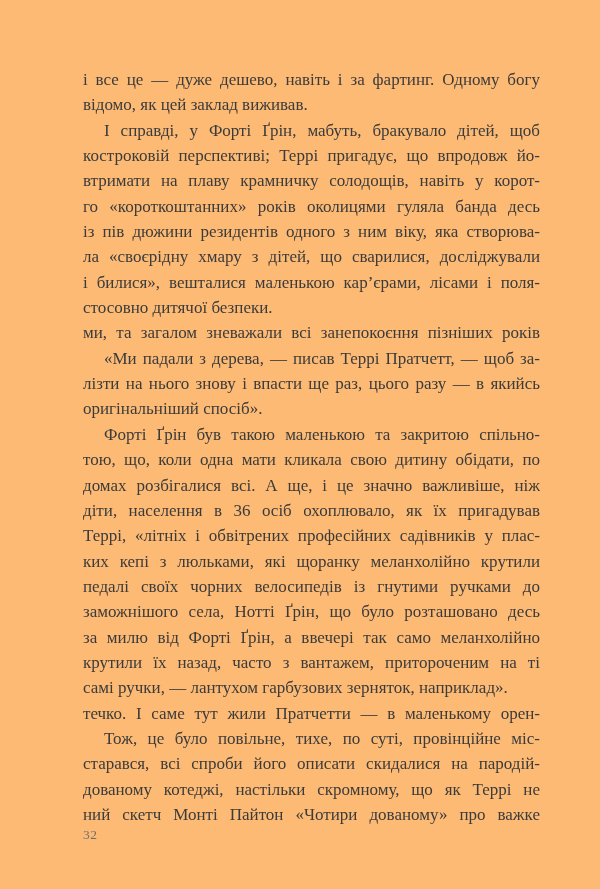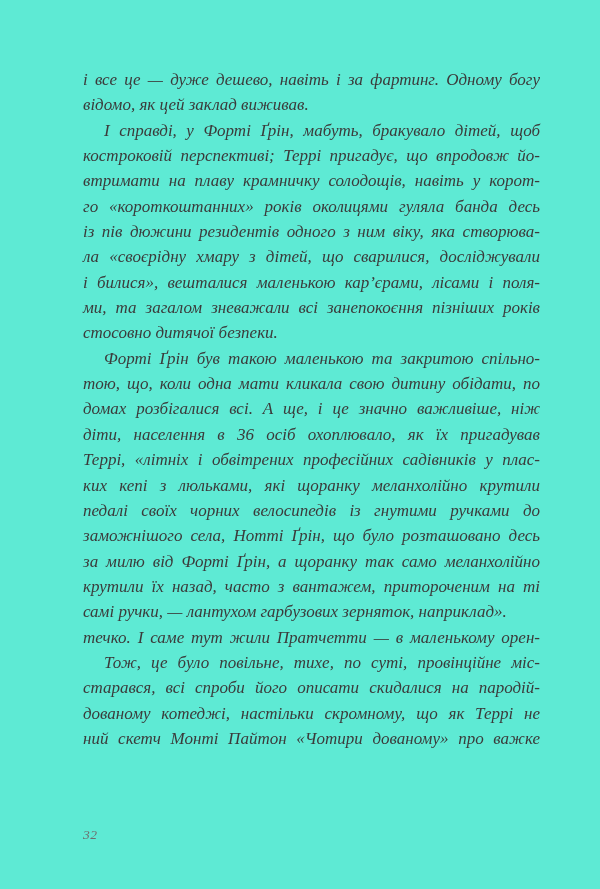--- a/index.html
+++ b/index.html
@@ -10,22 +10,21 @@
     width: 600px;
     height: 889px;
     background: #fdfdfc;
     position: relative;
     overflow: hidden;
     font-family: "Liberation Serif", "DejaVu Serif", serif;
   }
   .page {
     position: absolute;
     inset: 0;
-    background: #5eead4;
-    font-style: italic;
+    background: #fdba74;
   }
   .text-block {
     position: absolute;
     left: 83px;
     top: 67px;
     width: 457px;
     color: #3b3b3b;
     font-size: 17px;
   }
   .paragraph {
@@ -70,33 +69,38 @@
         <div class="text-line plain">відомо, як цей заклад виживав.</div>
       </div>
       <div class="paragraph">
         <div class="text-line justify indent">І справді, у Форті Ґрін, мабуть, бракувало дітей, щоб</div>
         <div class="text-line justify">костроковій перспективі; Террі пригадує, що впродовж йо-</div>
         <div class="text-line justify">втримати на плаву крамничку солодощів, навіть у корот-</div>
         <div class="text-line justify">го «короткоштанних» років околицями гуляла банда десь</div>
         <div class="text-line justify">із пів дюжини резидентів одного з ним віку, яка створюва-</div>
         <div class="text-line justify">ла «своєрідну хмару з дітей, що сварилися, досліджували</div>
         <div class="text-line justify">і билися», вешталися маленькою кар’єрами, лісами і поля-</div>
+        <div class="text-line plain">стосовно дитячої безпеки.</div>
         <div class="text-line justify">ми, та загалом зневажали всі занепокоєння пізніших років</div>
-        <div class="text-line plain">стосовно дитячої безпеки.</div>
+      </div>
+      <div class="paragraph">
+        <div class="text-line justify indent">«Ми падали з дерева, — писав Террі Пратчетт, — щоб за-</div>
+        <div class="text-line justify">лізти на нього знову і впасти ще раз, цього разу — в якийсь</div>
+        <div class="text-line plain">оригінальніший спосіб».</div>
       </div>
       <div class="paragraph">
         <div class="text-line justify indent">Форті Ґрін був такою маленькою та закритою спільно-</div>
         <div class="text-line justify">тою, що, коли одна мати кликала свою дитину обідати, по</div>
         <div class="text-line justify">домах розбігалися всі. А ще, і це значно важливіше, ніж</div>
         <div class="text-line justify">діти, населення в 36 осіб охоплювало, як їх пригадував</div>
         <div class="text-line justify">Террі, «літніх і обвітрених професійних садівників у плас-</div>
         <div class="text-line justify">ких кепі з люльками, які щоранку меланхолійно крутили</div>
         <div class="text-line justify">педалі своїх чорних велосипедів із гнутими ручками до</div>
         <div class="text-line justify">заможнішого села, Нотті Ґрін, що було розташовано десь</div>
-        <div class="text-line justify">за милю від Форті Ґрін, а щоранку так само меланхолійно</div>
+        <div class="text-line justify">за милю від Форті Ґрін, а ввечері так само меланхолійно</div>
         <div class="text-line justify">крутили їх назад, часто з вантажем, притороченим на ті</div>
         <div class="text-line plain">самі ручки, — лантухом гарбузових зерняток, наприклад».</div>
       </div>
       <div class="paragraph">
         <div class="text-line justify">течко. І саме тут жили Пратчетти — в маленькому орен-</div>
         <div class="text-line justify indent">Тож, це було повільне, тихе, по суті, провінційне міс-</div>
         <div class="text-line justify">старався, всі спроби його описати скидалися на пародій-</div>
         <div class="text-line justify">дованому котеджі, настільки скромному, що як Террі не</div>
         <div class="text-line justify">ний скетч Монті Пайтон «Чотири дованому» про важке</div>
       </div>

